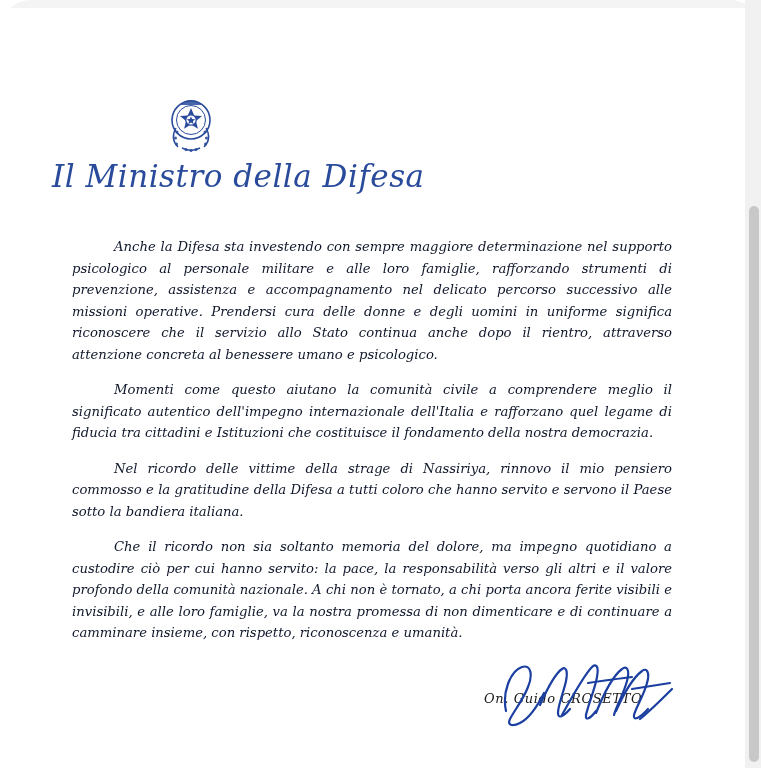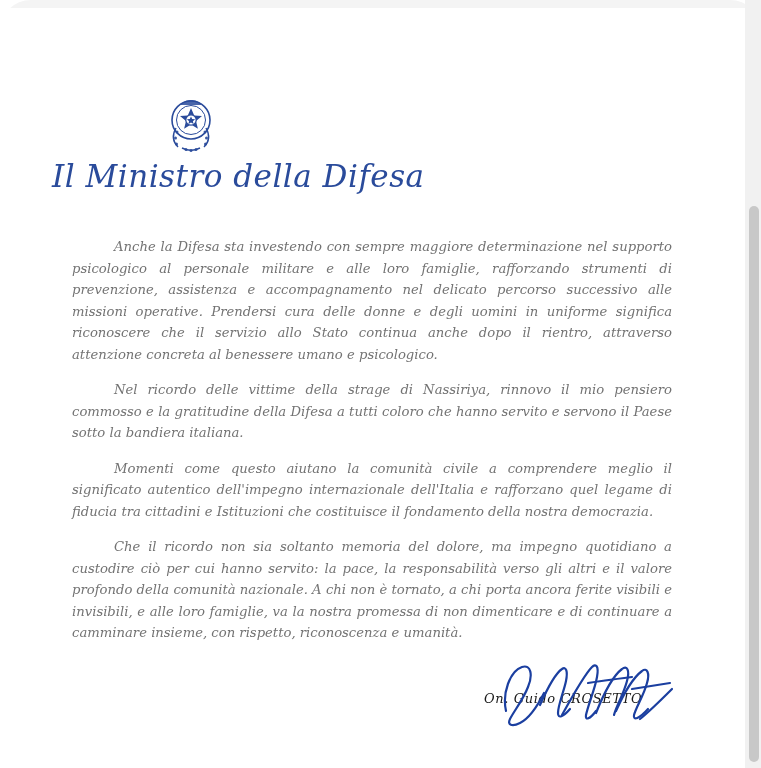--- a/index.html
+++ b/index.html
@@ -76,21 +76,21 @@
     color: #1c1c1c;
   }
   .para {
     font-family: "DejaVu Serif", serif;
     font-style: italic;
     font-size: 13.2px;
     line-height: 21.5px;
     text-align: justify;
     text-indent: 42px;
     margin: 0 0 14px 0;
-    color: #737373;
+    color: #0f172a;
   }
   .signature-block {
     position: absolute;
     left: 420px;
     top: 655px;
     width: 260px;
     height: 90px;
   }
   .sign-name {
     position: absolute;
@@ -150,22 +150,22 @@
             <circle cx="36" cy="59.5" r="1.5"></circle>
           </g>
         </svg>
       </div>
 
       <div class="ministry-title">Il Ministro della Difesa</div>
     </div>
 
     <div class="body-text">
       <p class="para">Anche la Difesa sta investendo con sempre maggiore determinazione nel supporto psicologico al personale militare e alle loro famiglie, rafforzando strumenti di prevenzione, assistenza e accompagnamento nel delicato percorso successivo alle missioni operative. Prendersi cura delle donne e degli uomini in uniforme significa riconoscere che il servizio allo Stato continua anche dopo il rientro, attraverso attenzione concreta al benessere umano e psicologico.</p>
+      <p class="para">Momenti come questo aiutano la comunità civile a comprendere meglio il significato autentico dell'impegno internazionale dell'Italia e rafforzano quel legame di fiducia tra cittadini e Istituzioni che costituisce il fondamento della nostra democrazia.</p>
       <p class="para">Nel ricordo delle vittime della strage di Nassiriya, rinnovo il mio pensiero commosso e la gratitudine della Difesa a tutti coloro che hanno servito e servono il Paese sotto la bandiera italiana.</p>
-      <p class="para">Momenti come questo aiutano la comunità civile a comprendere meglio il significato autentico dell'impegno internazionale dell'Italia e rafforzano quel legame di fiducia tra cittadini e Istituzioni che costituisce il fondamento della nostra democrazia.</p>
       <p class="para">Che il ricordo non sia soltanto memoria del dolore, ma impegno quotidiano a custodire ciò per cui hanno servito: la pace, la responsabilità verso gli altri e il valore profondo della comunità nazionale. A chi non è tornato, a chi porta ancora ferite visibili e invisibili, e alle loro famiglie, va la nostra promessa di non dimenticare e di continuare a camminare insieme, con rispetto, riconoscenza e umanità.</p>
     </div>
 
     <div class="signature-block">
       <div class="sign-name">On. Guido CROSETTO</div>
       <div class="sign-mark">
         <svg viewBox="0 0 180 82" width="180" height="82" aria-hidden="true">
           <g fill="none" stroke="#1b3fa0" stroke-width="2.2" stroke-linecap="round" stroke-linejoin="round">
             <path d="M6 58 C2 40 10 18 22 14 C31 11 33 22 28 34 C23 47 14 58 10 66 C7 72 12 74 20 70 C30 65 38 52 44 40"></path>
             <path d="M40 52 C48 34 56 20 62 16 C66 13 68 18 66 28 C64 38 58 52 58 60 C58 66 63 64 70 56"></path>

